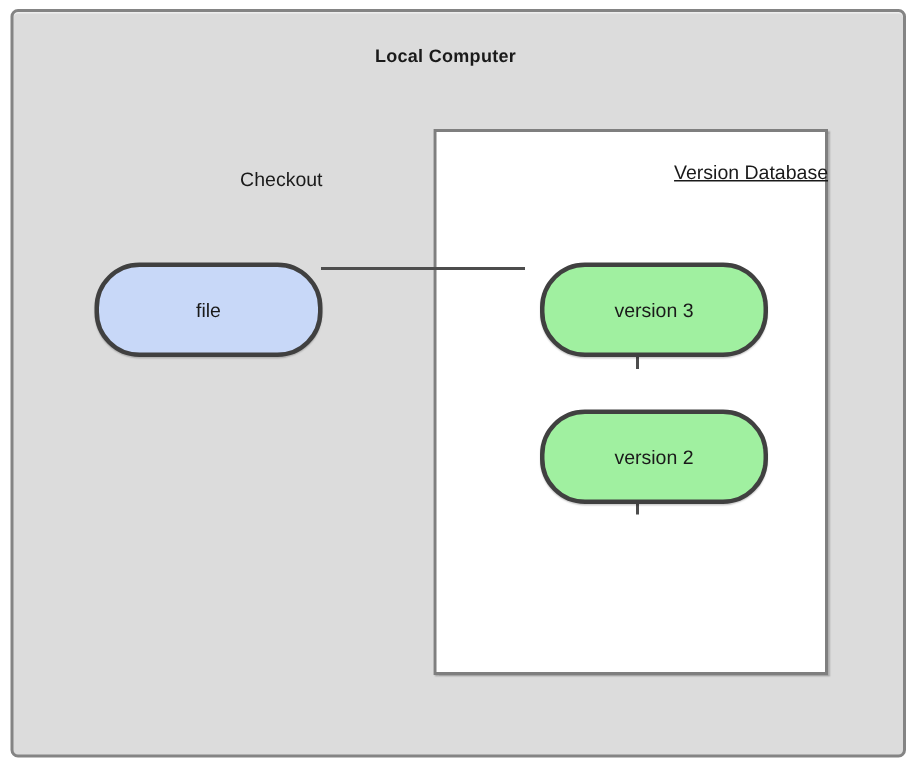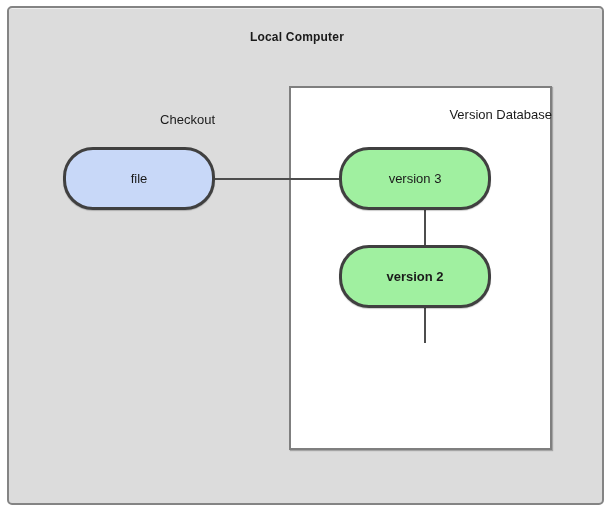--- a/index.html
+++ b/index.html
@@ -57,46 +57,48 @@
     height: 364px;
     box-sizing: border-box;
     background: #ffffff;
     border: 2px solid #7f7f7f;
     box-shadow: 1px 1px 1px rgba(0,0,0,0.25);
   }
   .vdb-label {
     left: 289px;
     top: 107px;
     width: 263px;
+    text-decoration: underline;
   }
   .pill {
     position: absolute;
     width: 152px;
     height: 63px;
     box-sizing: border-box;
     border: 3px solid var(--node_border, #404040);
     border-radius: 30px;
     display: flex;
     align-items: center;
     justify-content: center;
     font-size: 13px;
     color: #1a1a1a;
     box-shadow: 0 1px 1px rgba(0,0,0,0.2);
+    margin-top: 28px;
   }
   .pill-file {
     left: 63px;
     top: 147px;
     background: var(--file_fill, #c8d8f8);
   }
   .pill-version {
-    left: 339px;
+    left: 360px;
     background: var(--version_fill, #a0f0a0);
   }
   .pill-v3 { top: 147px; }
-  .pill-v2 { top: 245px; font-weight: bold; }
+  .pill-v2 { top: 245px; }
   .pill-v1 { top: 342px; }
   .connector {
     position: absolute;
     background: var(--connector, #4d4d4d);
   }
   .connector-h {
     left: 214px;
     top: 178px;
     width: 136px;
     height: 2px;

